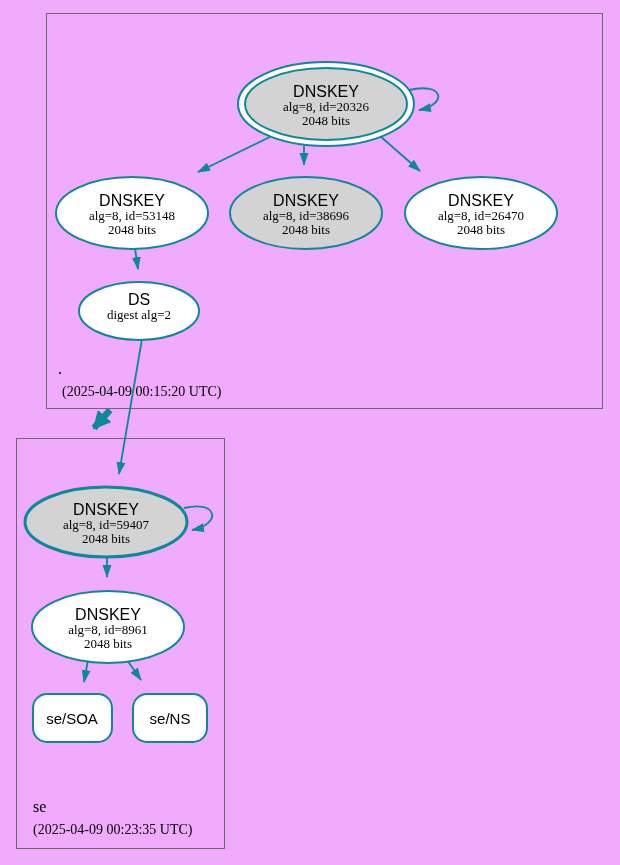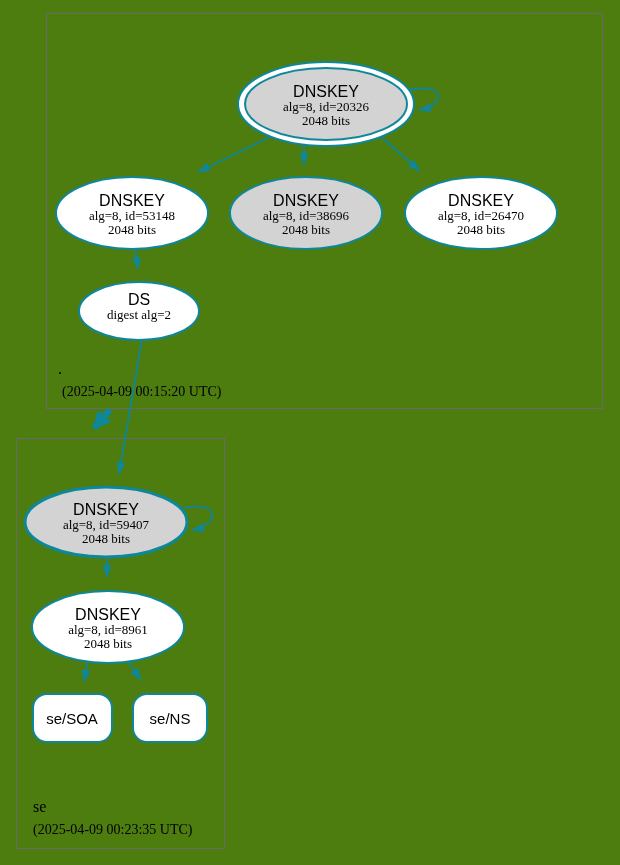--- a/index.html
+++ b/index.html
@@ -1,16 +1,16 @@
 <!DOCTYPE html>
 <html><head>
 <meta charset="utf-8">
 <style>
   html,body { margin:0; padding:0; background:#ffffff; }
-  #canvas { position:relative; width:620px; height:865px; background:#4d7c0f; overflow:hidden; }
+  #canvas { position:relative; width:620px; height:865px; background:#f0abfc; overflow:hidden; }
   svg { display:block; }
   .cluster { fill:none; stroke:#696969; stroke-width:1; }
   .edge { fill:none; stroke:#0e8799; stroke-width:1.8; }
   .edge-thick { fill:none; stroke:#0e8799; stroke-width:6.5; }
   .node-outline { stroke:#0e8799; stroke-width:2; }
   .node-outline-sep { stroke:#0e8799; stroke-width:3; }
   .fill-white { fill:#ffffff; }
   .fill-gray { fill:#d3d3d3; }
   text { fill:#000000; }
   .node-title { font-family:"Liberation Sans", sans-serif; font-size:16px; text-anchor:middle; }

